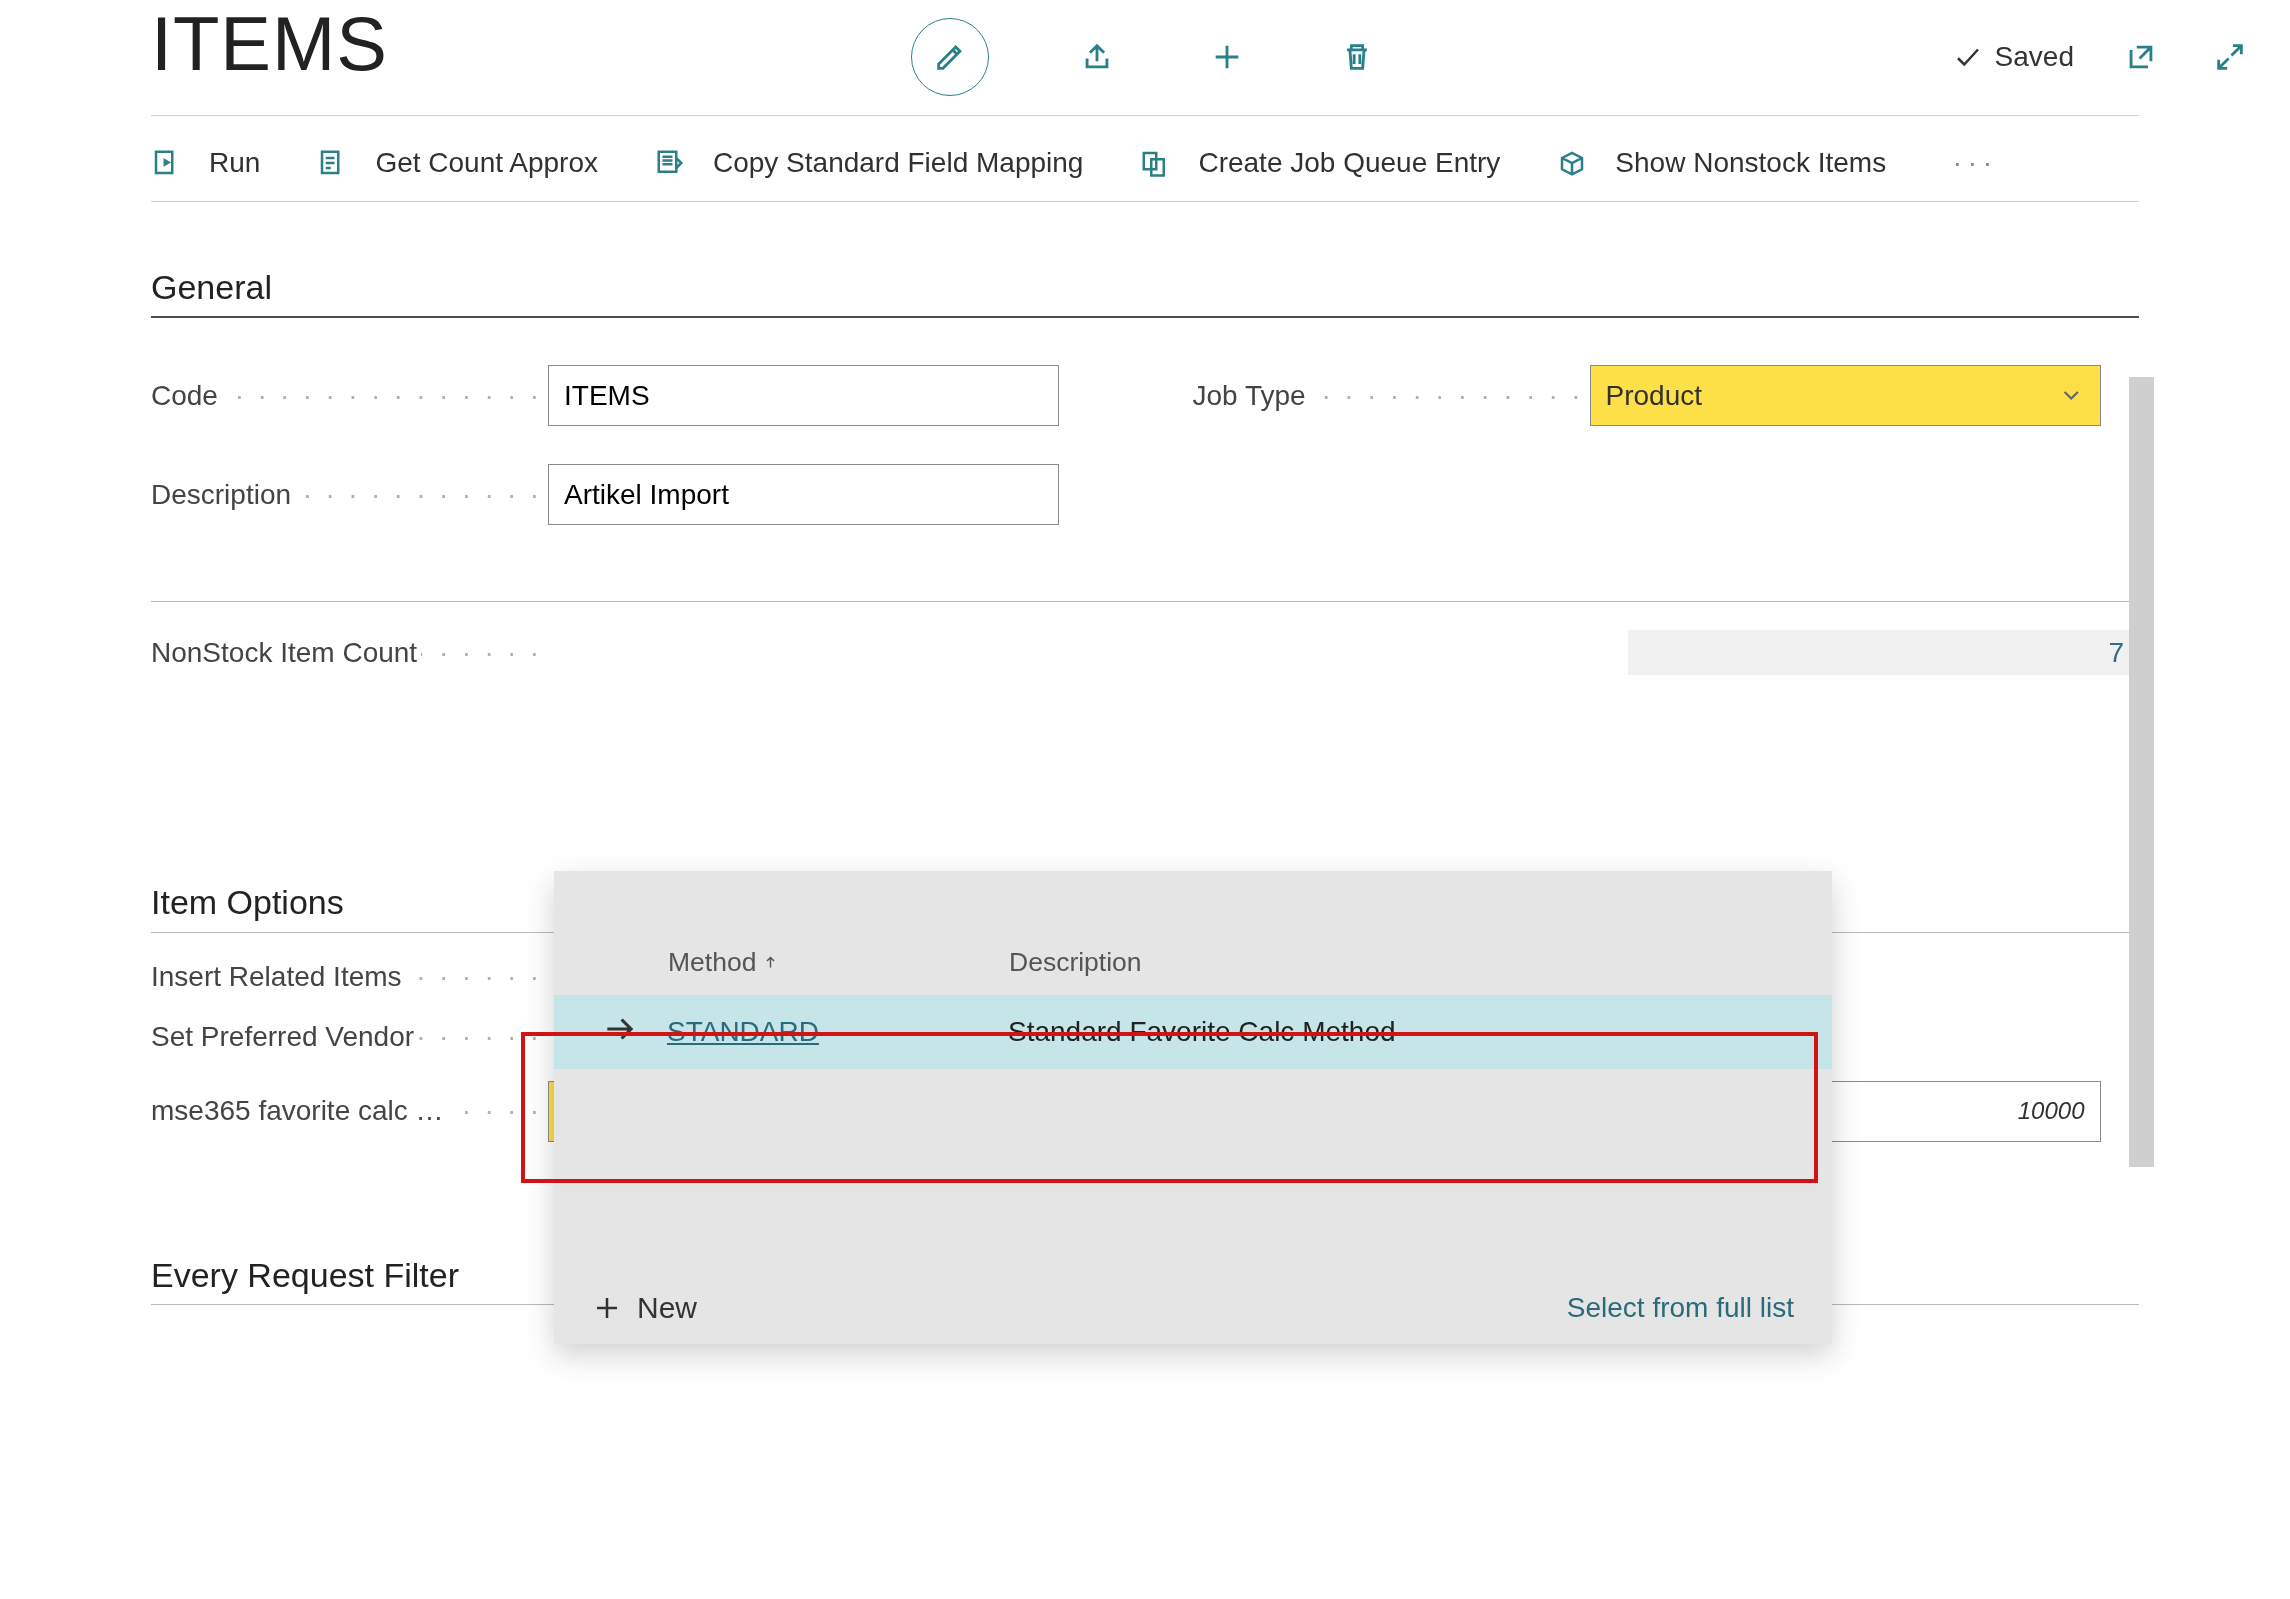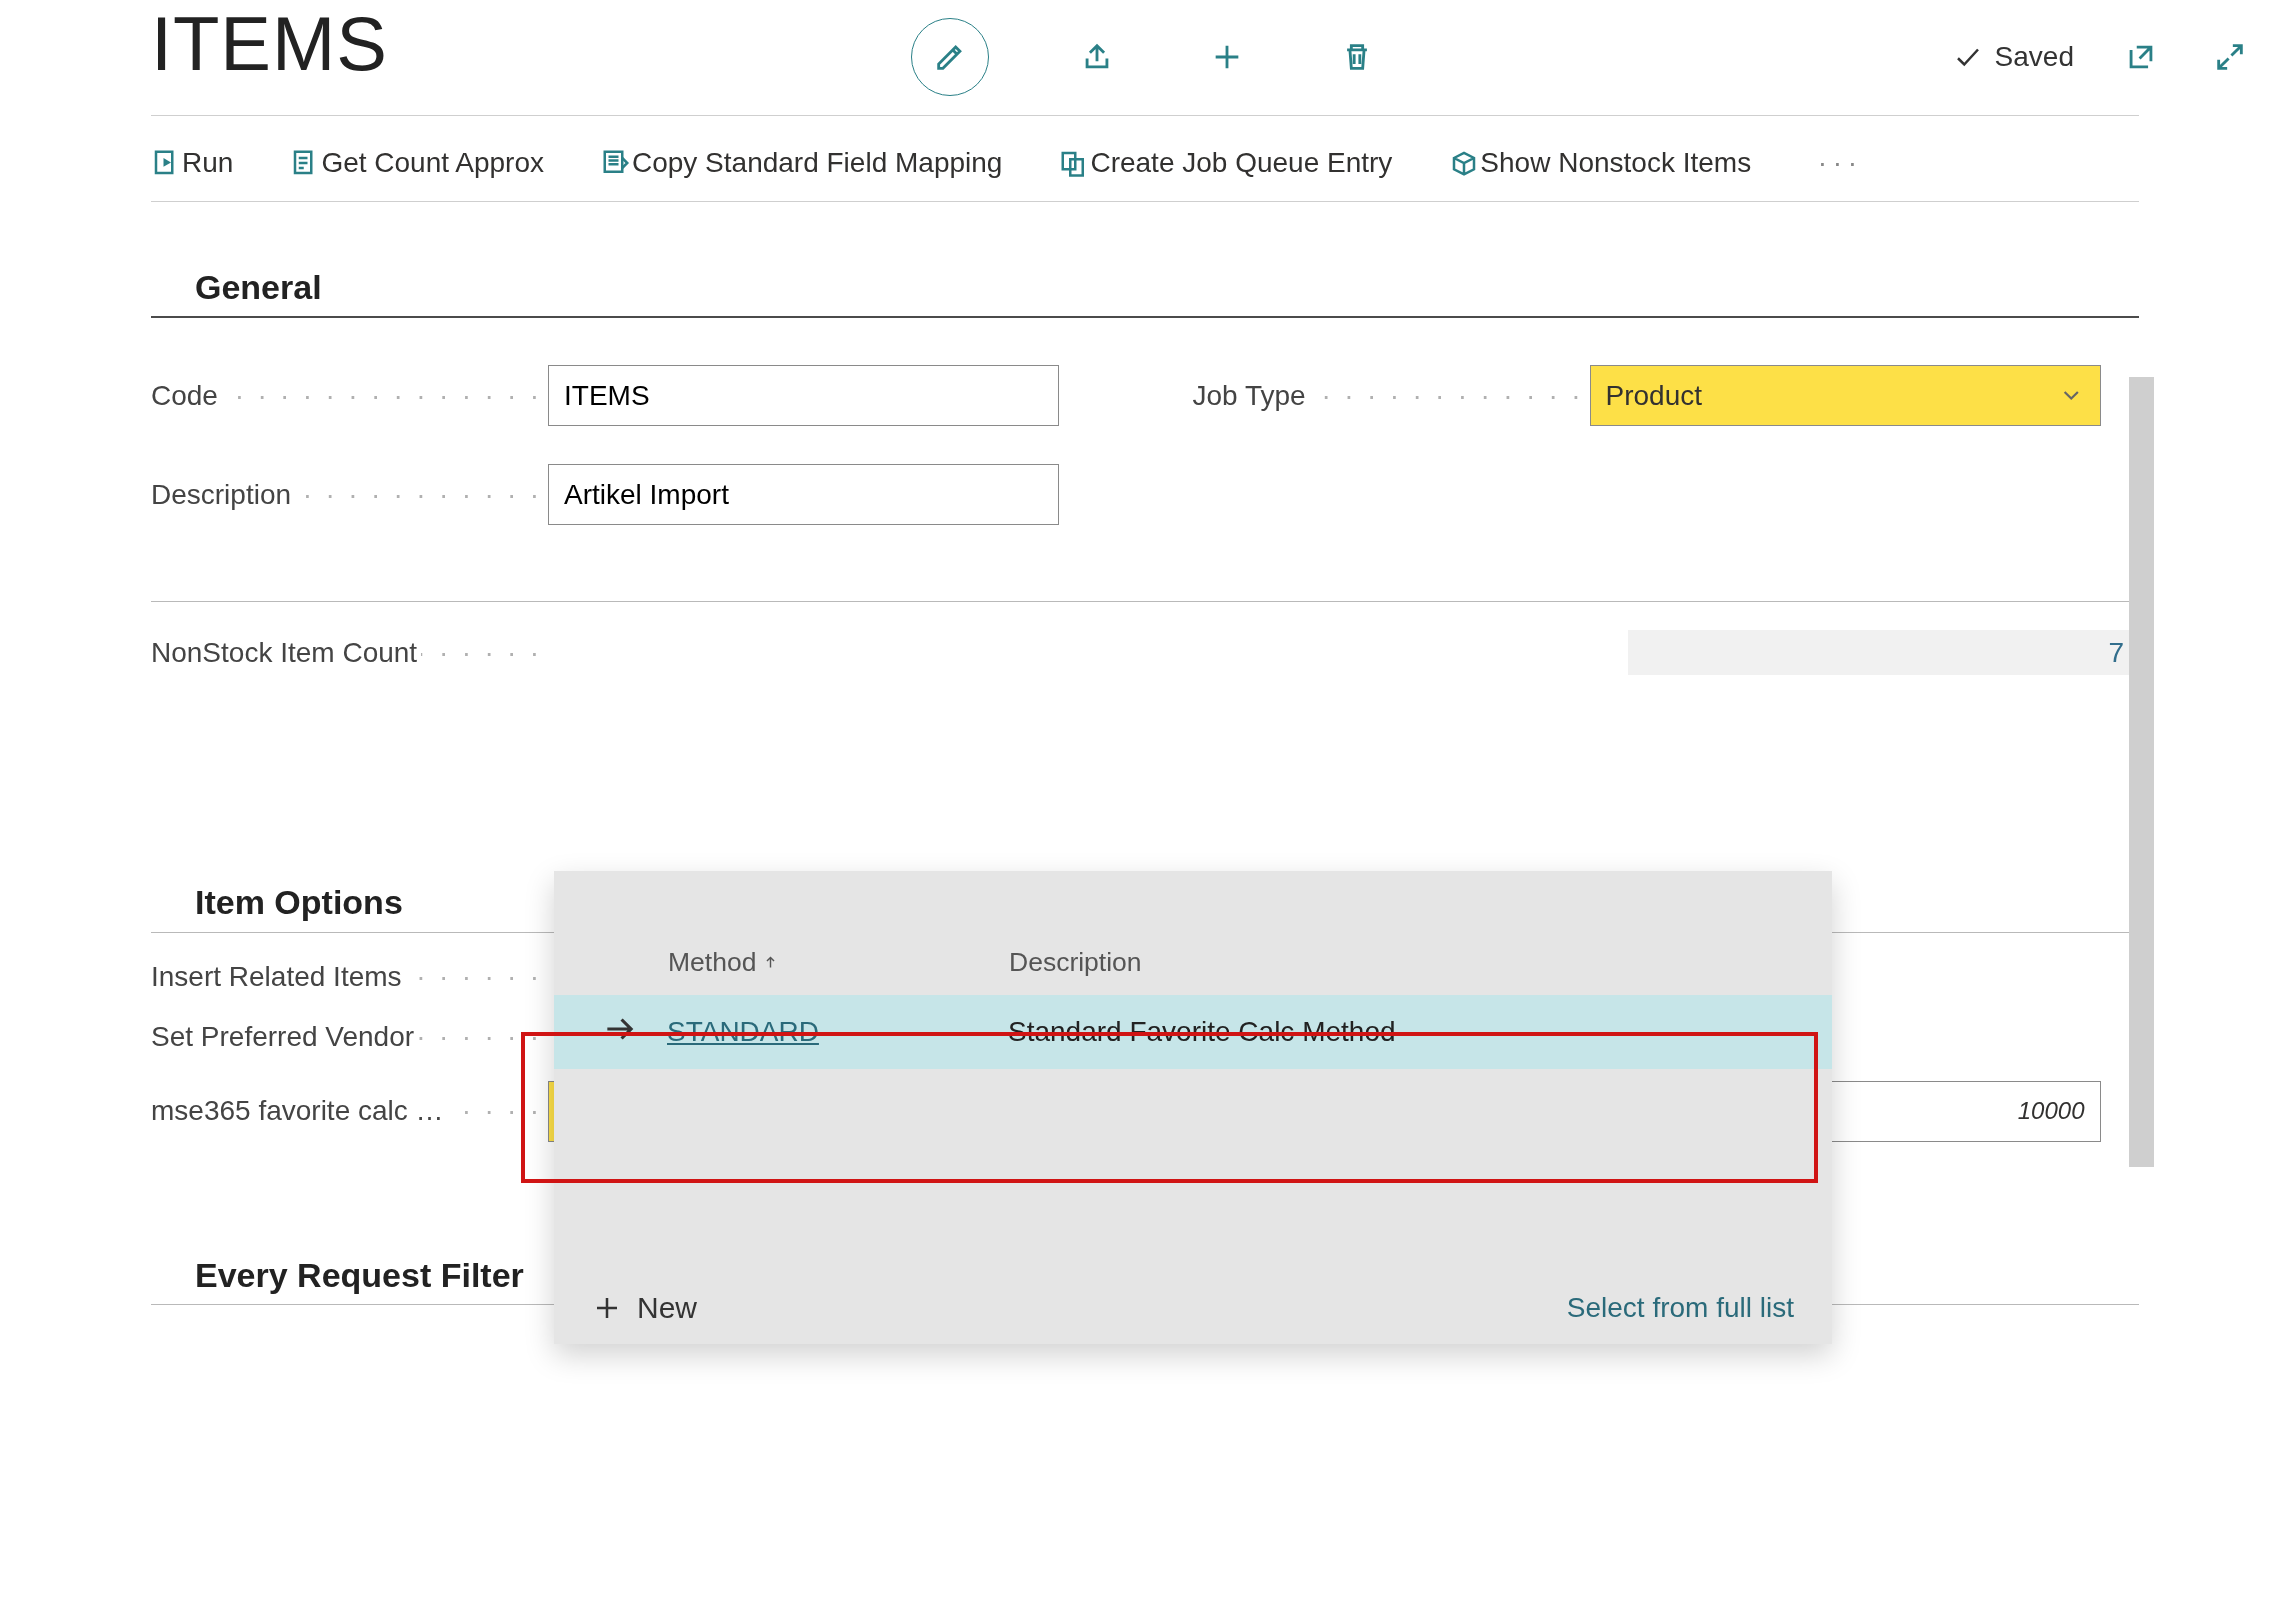--- a/index.html
+++ b/index.html
@@ -59,29 +59,29 @@
     margin: 0 0 28px 0; color: #222;
   }
   .hr-thin { border: none; border-top: 1.4px solid #cfcfcf; margin: 0 0 9.5px 0; }
 
   .action-bar {
     display: flex; align-items: center; gap: 57px;
     height: 76px;
     border-bottom: 1.4px solid #cfcfcf;
   }
   .action-item {
-    display: flex; align-items: center; gap: 1px;
+    display: flex; align-items: center; gap: 28px;
     font-size: 28px; color: #323130;
   }
   .action-item svg { width: 30px; height: 30px; }
   .action-more { font-size: 28px; color: #888; letter-spacing: 5.7px; padding-left: 9.5px; }
 
   .section-head {
-    font-size: 34px; font-weight: 700; color: #222;
-    margin-top: 66px; margin-bottom: 9.5px; margin-left: 44px;
+    font-size: 34px; font-weight: 400; color: #222;
+    margin-top: 66px; margin-bottom: 9.5px;
   }
   .section-rule { border: none; border-top: 2.4px solid #4b4b4b; margin: 0 0 47px 0; }
   .section-rule-thin { border: none; border-top: 1.4px solid #b9b9b9; margin: 0 0 28px 0; }
 
   .field-grid {
     display: grid;
     grid-template-columns: 1fr 1fr;
     column-gap: 95px;
     row-gap: 38px;
   }

